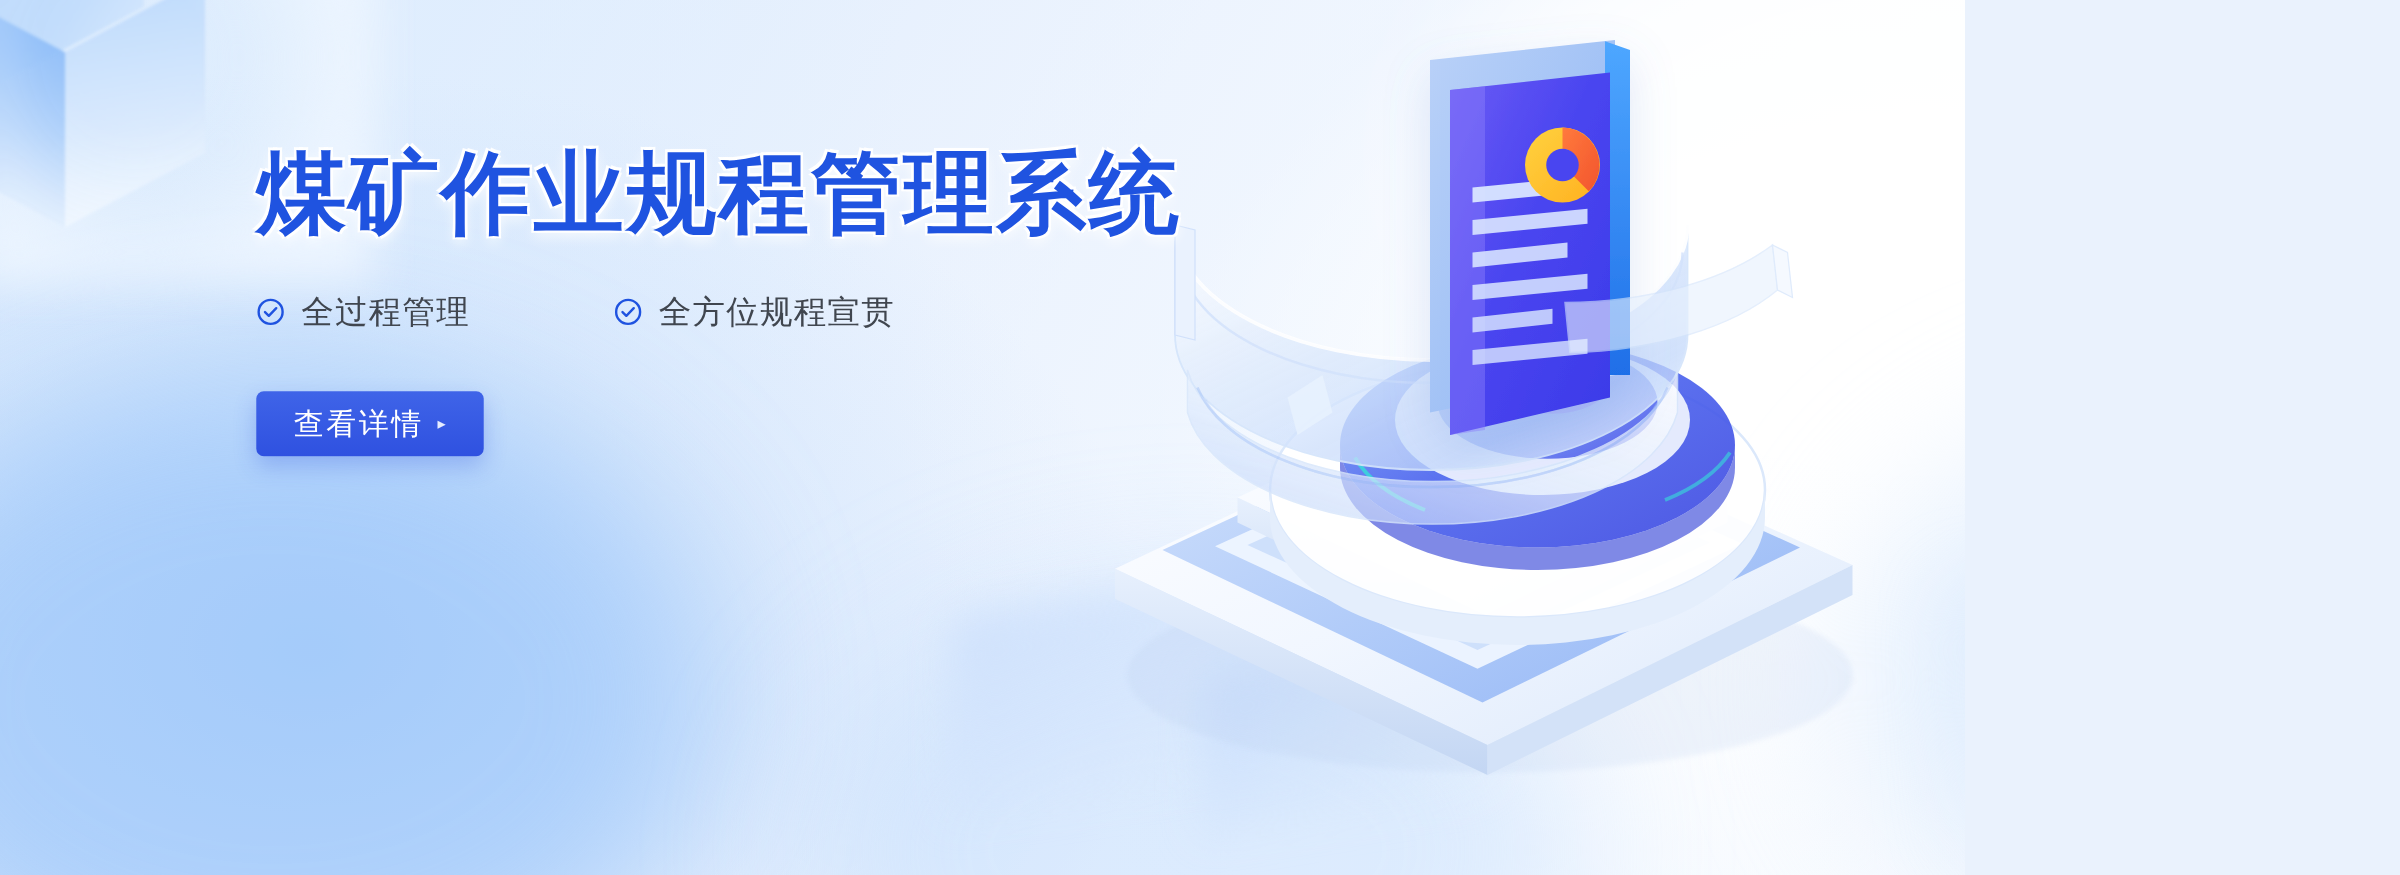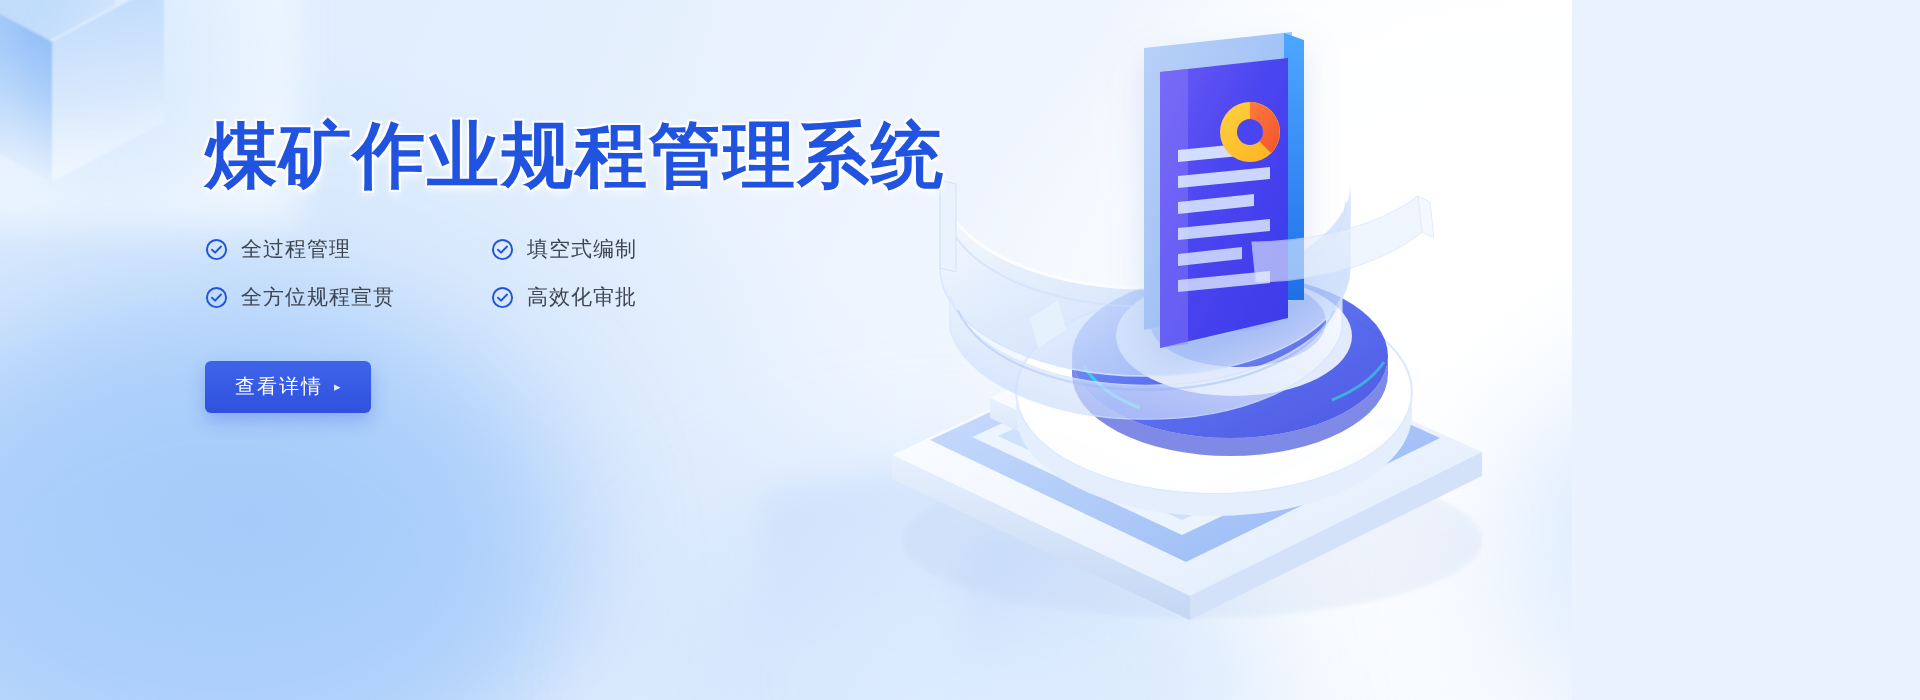--- a/index.html
+++ b/index.html
@@ -106,42 +106,42 @@
     column-gap:0;
   }
   .feature {
     display:flex;
     align-items:center;
     gap:13px;
     height:27px;
   }
   .check-icon { width:23px; height:23px; flex:0 0 23px; display:block; }
   .feature-label {
-    font-size:21px;
+    font-size:26px;
     color:#40464f;
     letter-spacing:1px;
     white-space:nowrap;
     font-family:Liberation Mono, monospace;
   }
 
   .cta {
     margin-top:50px;
     display:inline-flex;
     align-items:center;
     gap:11px;
     height:52px;
     padding:0 30px;
     border:none;
     border-radius:6px;
     background:linear-gradient(180deg,#3f64e8 0%, #2f51e0 100%);
     box-shadow:0 8px 18px rgba(47,81,224,0.28);
     cursor:pointer;
   }
   .cta-label {
-    font-size:20px;
+    font-size:24px;
     color:#ffffff;
     letter-spacing:2px;
     font-family:"Liberation Sans","DejaVu Sans",sans-serif;
   }
   .cta-arrow { font-size:13px; color:#e5ecff; line-height:1; }
 
   
   .illustration {
     position:absolute; right:30px; top:0;
     width:720px; height:700px;
@@ -179,43 +179,29 @@
 
       <div class="feature">
         <svg class="check-icon" viewBox="0 0 24 24">
           <circle cx="12" cy="12" r="10" fill="none" stroke="#1f53e0" stroke-width="2"></circle>
           <path d="M7.3 12.2 L10.5 15.3 L16.7 8.9" fill="none" stroke="#1f53e0" stroke-width="2" stroke-linecap="round" stroke-linejoin="round"></path>
         </svg>
         <span class="feature-label">全过程管理</span>
       </div>
 
 
-      <div class="feature">
-        <svg class="check-icon" viewBox="0 0 24 24">
-          <circle cx="12" cy="12" r="10" fill="none" stroke="#1f53e0" stroke-width="2"></circle>
-          <path d="M7.3 12.2 L10.5 15.3 L16.7 8.9" fill="none" stroke="#1f53e0" stroke-width="2" stroke-linecap="round" stroke-linejoin="round"></path>
-        </svg>
-        <span class="feature-label">填空式编制</span>
-      </div>
 
       <div class="feature">
         <svg class="check-icon" viewBox="0 0 24 24">
           <circle cx="12" cy="12" r="10" fill="none" stroke="#1f53e0" stroke-width="2"></circle>
           <path d="M7.3 12.2 L10.5 15.3 L16.7 8.9" fill="none" stroke="#1f53e0" stroke-width="2" stroke-linecap="round" stroke-linejoin="round"></path>
         </svg>
         <span class="feature-label">全方位规程宣贯</span>
       </div>
 
-      <div class="feature">
-        <svg class="check-icon" viewBox="0 0 24 24">
-          <circle cx="12" cy="12" r="10" fill="none" stroke="#1f53e0" stroke-width="2"></circle>
-          <path d="M7.3 12.2 L10.5 15.3 L16.7 8.9" fill="none" stroke="#1f53e0" stroke-width="2" stroke-linecap="round" stroke-linejoin="round"></path>
-        </svg>
-        <span class="feature-label">高效化审批</span>
-      </div>
 
 
     </div>
 
     <button class="cta">
       <span class="cta-label">查看详情</span>
       <span class="cta-arrow">▸</span>
     </button>
 
   </div>

